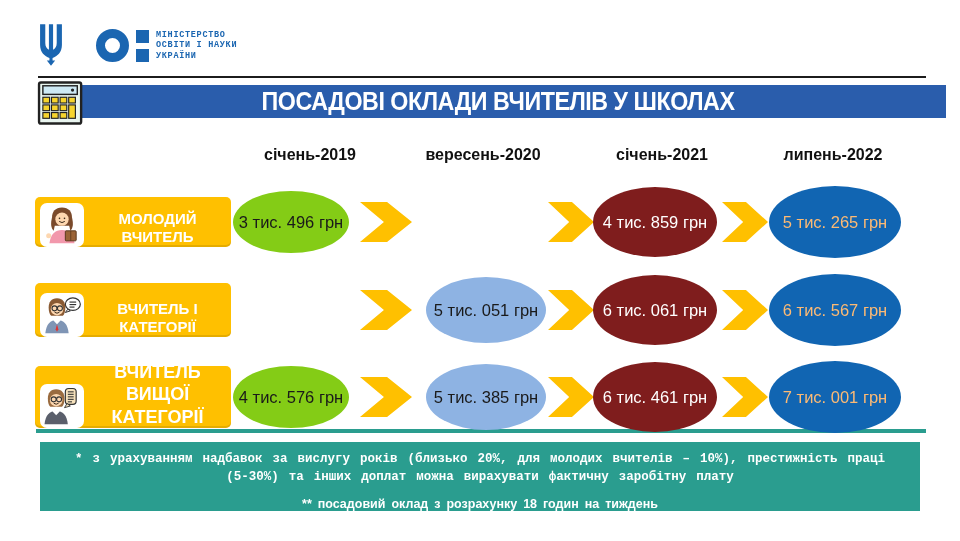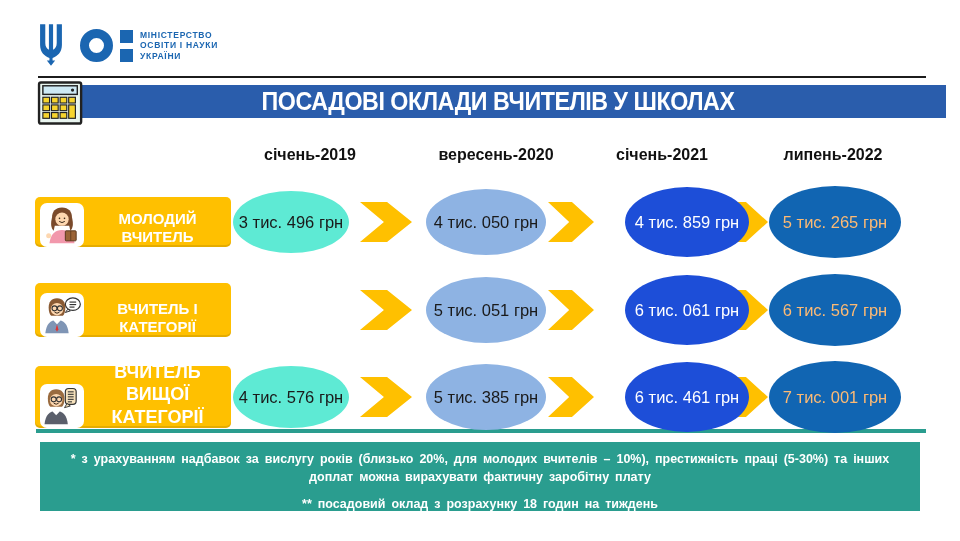--- a/index.html
+++ b/index.html
@@ -1,71 +1,71 @@
 <!DOCTYPE html>
 <html><head>
 <meta charset="utf-8">
 <style>
   html,body{margin:0;padding:0;background:#fff;}
   .slide{position:relative;width:960px;height:541px;background:#fff;overflow:hidden;
          font-family:"Liberation Sans",sans-serif;}
 
   
   .trident{position:absolute;left:38px;top:23px;}
-  .mlogo{position:absolute;left:80px;top:29px;display:flex;align-items:center;gap:7px;}
+  .mlogo{position:absolute;left:96px;top:29px;display:flex;align-items:center;gap:7px;font-family:Liberation Mono, monospace;}
   .logo-ring{width:33px;height:33px;border:9px solid #1b66b1;border-radius:50%;box-sizing:border-box;}
   .logo-colon{display:flex;flex-direction:column;gap:6px;}
   .logo-colon span{width:13px;height:13px;background:#1b66b1;}
   .mlogo-text{font-size:8.5px;font-weight:bold;color:#1b66b1;letter-spacing:0.7px;line-height:10.5px;}
 
   .divider{position:absolute;left:38px;top:76px;width:888px;height:2px;background:#1c1c1c;}
 
   
   .title-bar{position:absolute;left:30px;top:85px;width:896px;height:33px;background:#2a5dac;margin-left:20px;}
   .title-bar h1{margin:0;color:#fff;text-align:center;font-size:25px;line-height:33px;
                 font-weight:bold;letter-spacing:-0.5px;transform:scaleX(0.93);}
   .calc{position:absolute;left:36px;top:81px;z-index:3;}
 
   
   .col-h{position:absolute;top:146px;width:180px;text-align:center;font-weight:bold;
          font-size:16px;color:#111;}
-  .ch1{left:220px}.ch2{left:406px}.ch3{left:572px}.ch4{left:743px}
+  .ch1{left:220px}.ch2{left:393px}.ch3{left:572px}.ch4{left:743px}
 
   
   .row{position:absolute;left:0;width:960px;height:74px;}
   .row1{top:185px}.row2{top:273px}.row3{top:360px}
 
   .label{position:absolute;left:35px;top:50%;transform:translateY(-50%);width:196px;
          background:#ffc000;border-radius:5px;display:flex;align-items:flex-end;
          padding:0 4px 0 5px;gap:4px;box-sizing:border-box;
          box-shadow:inset 0 -2px 0 rgba(0,0,0,.10);}
   .lab1{height:50px}.lab2{height:54px}.lab3{height:62px}
   .icon-box{width:44px;height:44px;background:#fff;border-radius:7px;flex:none;
             display:flex;align-items:center;justify-content:center;}
   .label-text{flex:1;text-align:center;color:#fff;font-weight:bold;font-size:15px;line-height:1.25;}
   .lab3 .label-text{font-size:18px;}
   .label-text span{display:block;}
 
   .el{position:absolute;top:50%;transform:translateY(-50%);border-radius:50%;z-index:2;
       display:flex;align-items:center;justify-content:center;font-size:16.5px;white-space:nowrap;}
-  .e1{left:233px;width:116px;height:62px;background:#5eead4;color:#1a1a1a;}
+  .e1{left:233px;width:116px;height:62px;background:#84cc16;color:#1a1a1a;}
   .e2{left:426px;width:120px;height:66px;background:#8eb3e3;color:#1a1a1a;}
-  .e3{left:625px;width:124px;height:70px;background:#1d4ed8;color:#fff;}
+  .e3{left:593px;width:124px;height:70px;background:#7f1d1d;color:#fff;}
   .e4{left:769px;width:132px;height:72px;background:#1165b2;color:#fdba74;}
 
   .arrow{position:absolute;top:50%;transform:translateY(-50%);width:52px;height:40px;
          background:#ffc000;z-index:1;
          clip-path:polygon(0 0,52% 0,100% 50%,52% 100%,0 100%,46% 50%);}
   .a1{left:360px}.a2{left:548px;width:46px}.a3{left:722px;width:46px}
 
   
   .foot-strip{position:absolute;left:36px;top:429px;width:890px;height:4px;background:#2a9d8f;}
   .footnotes{position:absolute;left:40px;top:442px;width:880px;height:69px;background:#2a9d8f;
              color:#fff;font-weight:bold;font-size:12.5px;text-align:center;box-sizing:border-box;}
-  .footnotes .n1{margin:8px 26px 0;line-height:1.45;word-spacing:2.5px;}
+  .footnotes .n1{margin:8px 26px 0;line-height:1.45;word-spacing:2.5px;font-family:Liberation Mono, monospace;}
   .footnotes .n2{margin:11px 0 0;word-spacing:2.5px;}
 </style>
 </head>
 <body>
 
 <div class="slide">
 
   <svg class="trident" width="26" height="44" viewBox="0 0 50 84">
     <path fill="#1b66b1" d="M4 2 h10 v36 c0 7 3 11 7 13 V2 h8 v49 c4-2 7-6 7-13 V2 h10 v40 c0 14-9 22-18 25 v5 h5 l-8 10 -8-10 h5 v-5 C13 64 4 56 4 42 Z"></path>
   </svg>
@@ -130,21 +130,20 @@
           <line x1="34.5" y1="31" x2="34.5" y2="43" stroke="#5d3a1e" stroke-width="1"></line>
         </svg>
       </span>
       <span class="label-text">
         <span>МОЛОДИЙ</span>
         <span>ВЧИТЕЛЬ</span>
       </span>
     </div>
     <div class="el e1">3 тис. 496 грн</div>
     <div class="arrow a1"></div>
-    <div class="el e2">4 тис. 050 грн</div>
     <div class="arrow a2"></div>
     <div class="el e3">4 тис. 859 грн</div>
     <div class="arrow a3"></div>
     <div class="el e4">5 тис. 265 грн</div>
   </div>
 
   <div class="row row2">
     <div class="label lab2">
       <span class="icon-box">
         <svg width="40" height="40" viewBox="0 0 48 48">

